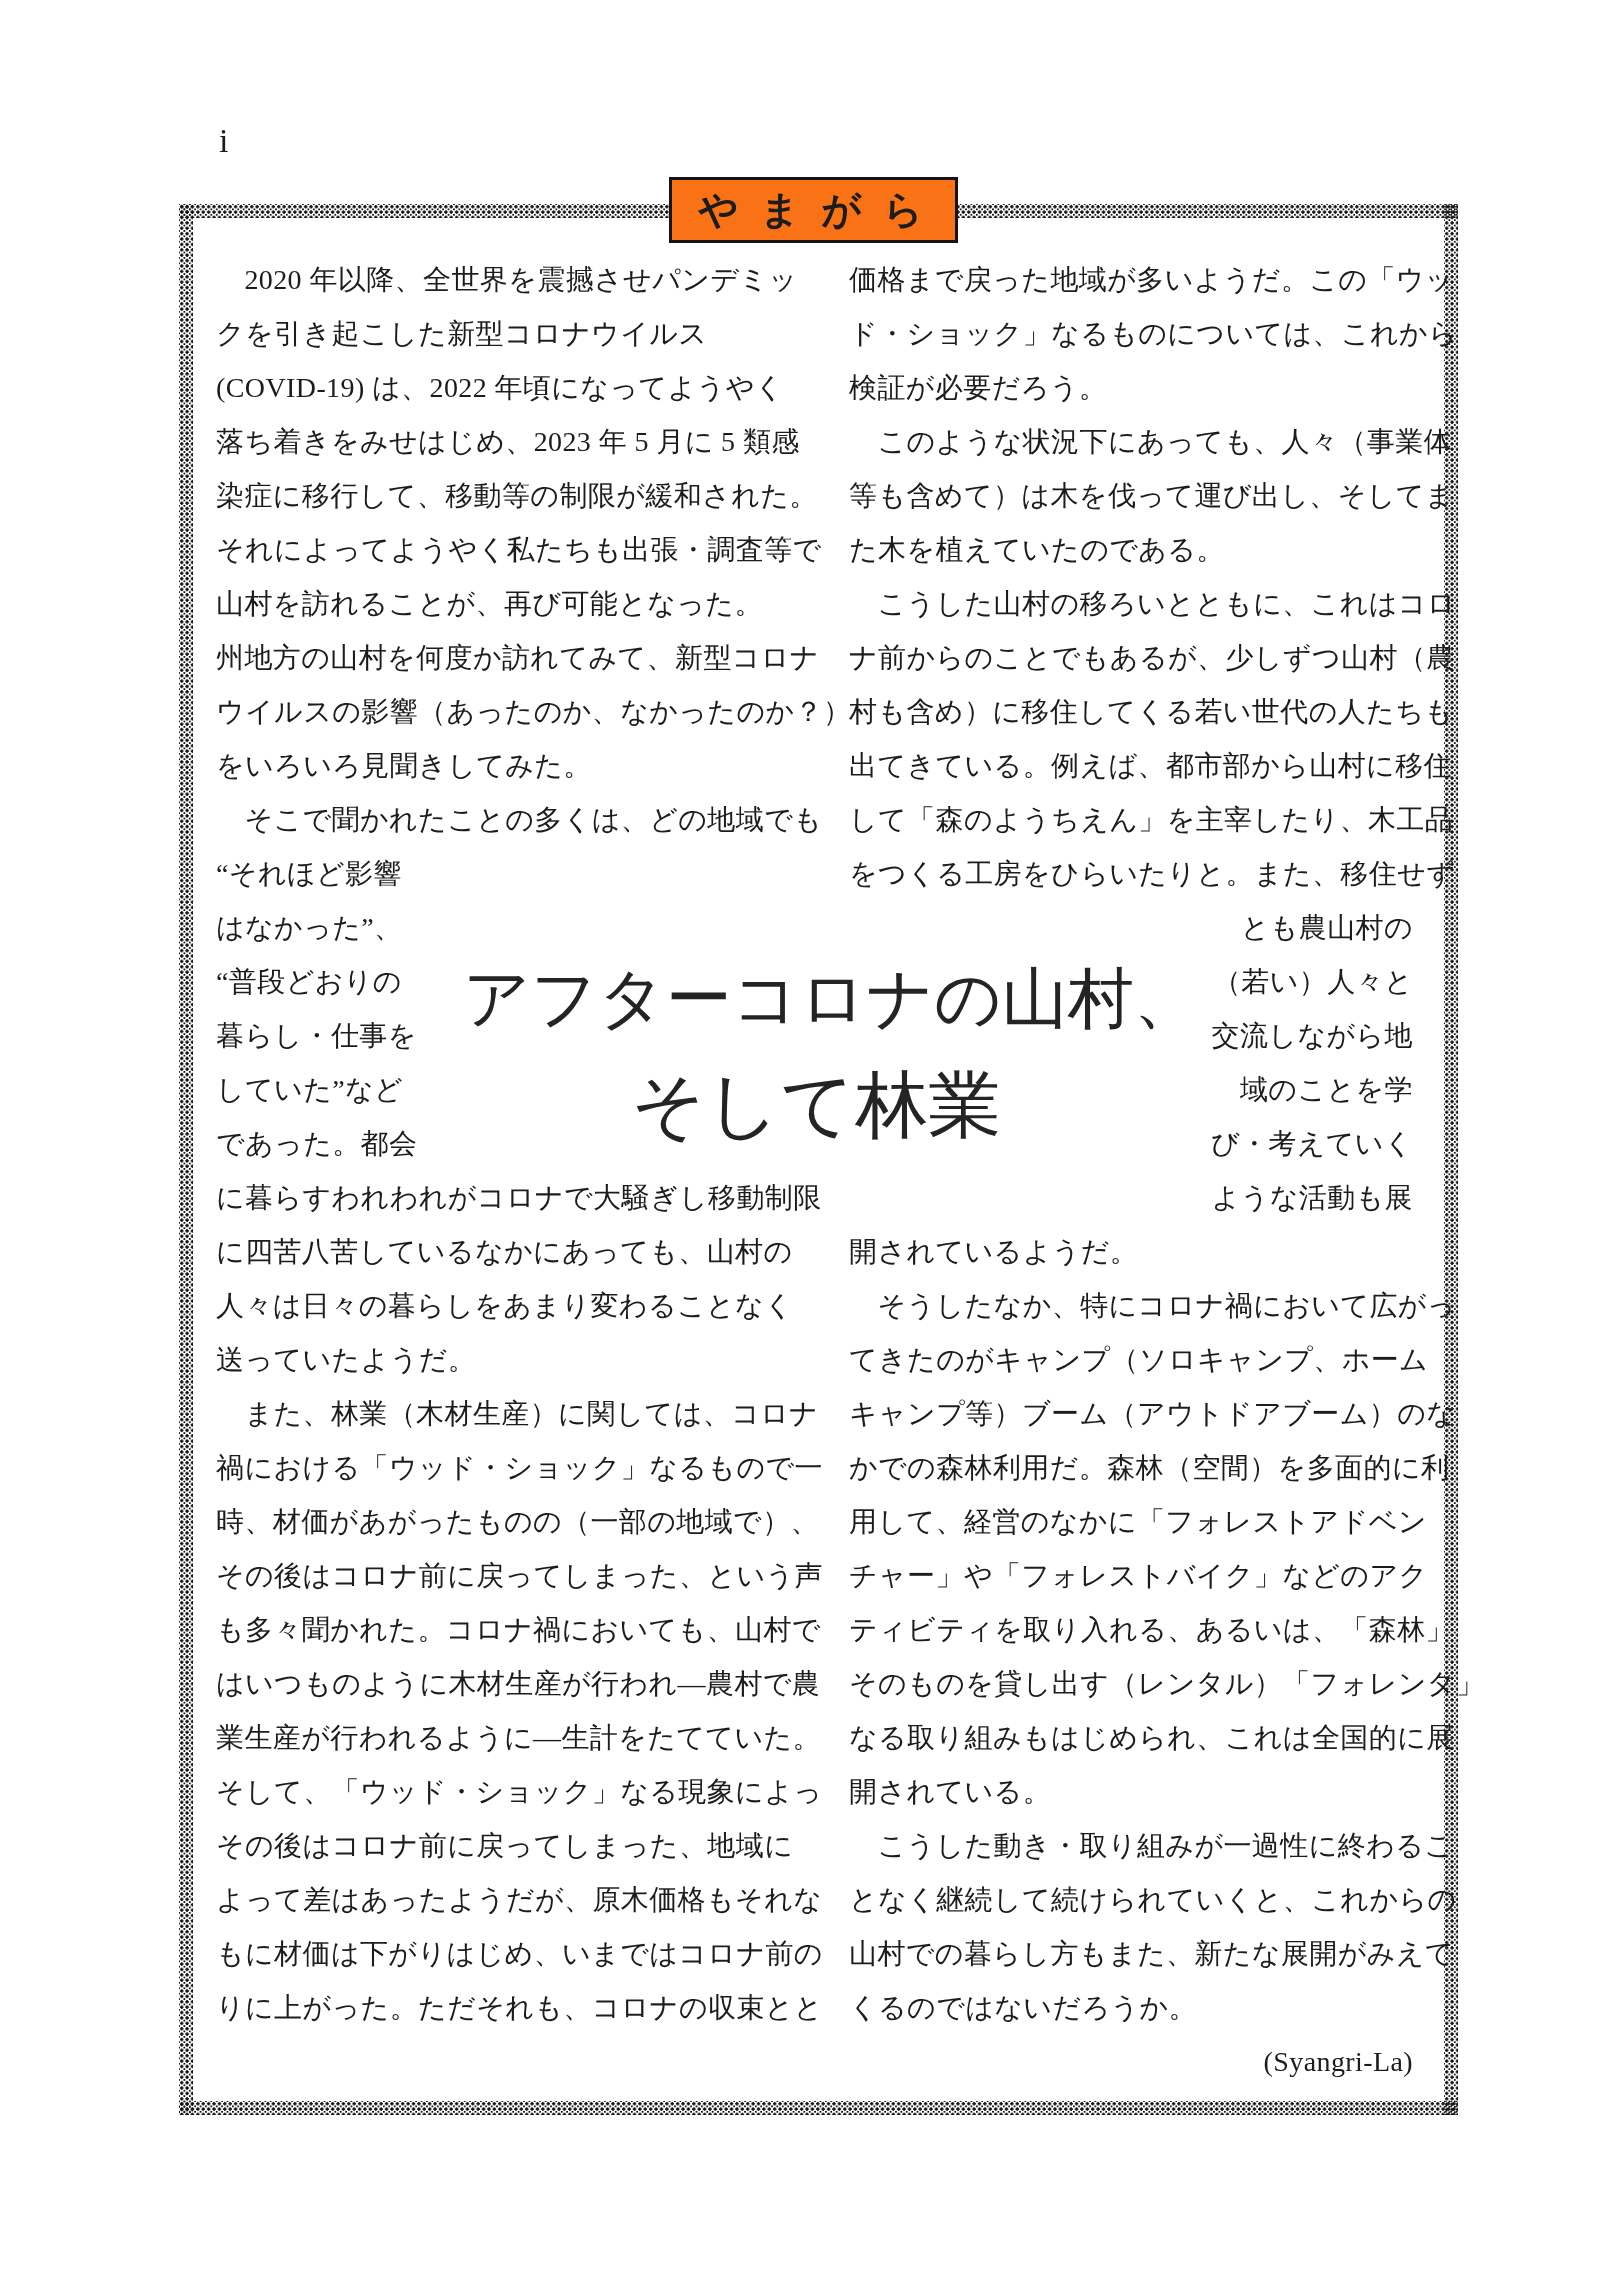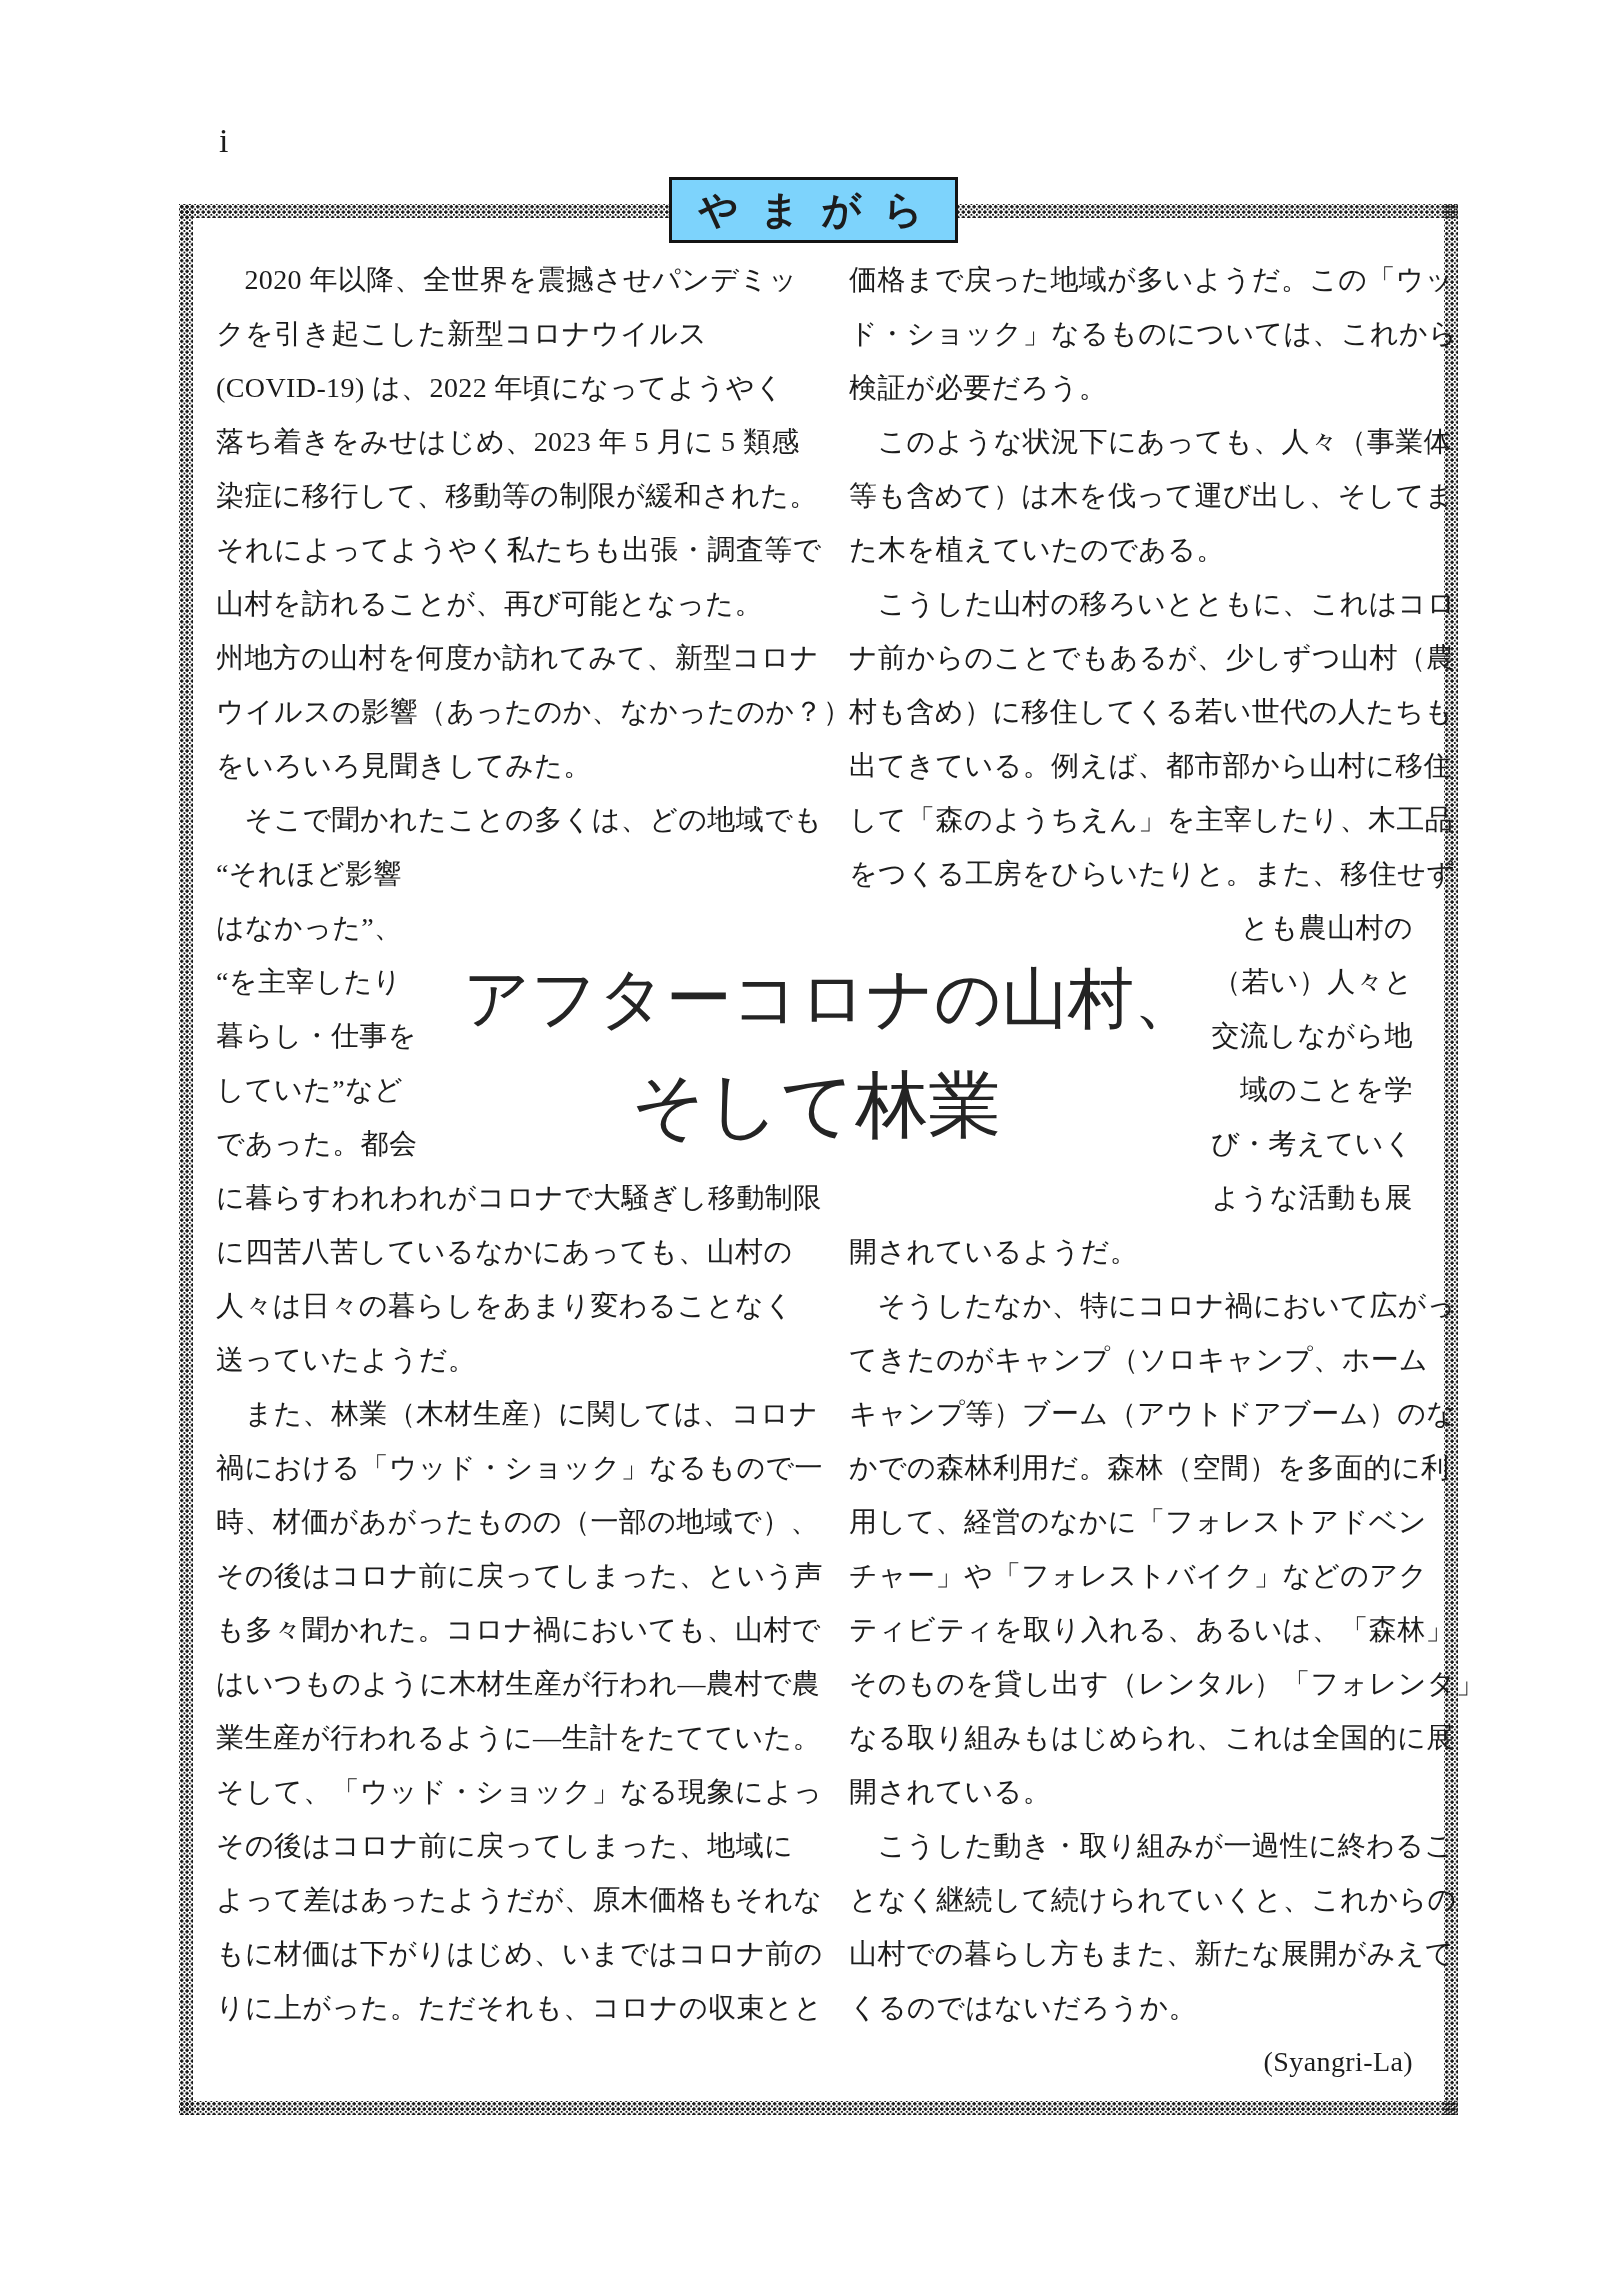--- a/index.html
+++ b/index.html
@@ -25,21 +25,21 @@
   .band-left   { left:179px; top:204px;  width:14.3px;   height:1911px; }
   .band-right  { left:1444px; top:204px; width:14.3px;   height:1911px; }
 
   .page-num {
     position:absolute; left:219px; top:124px;
     font-size:34px; line-height:1;
   }
   .masthead {
     position:absolute; left:669px; top:177px;
     width:289px; height:66px; box-sizing:border-box;
-    background:#7dd3fc; border:3.6px solid #141414;
+    background:#f97316; border:3.6px solid #141414;
     display:flex; align-items:center; justify-content:center;
     font-family:"Liberation Sans","DejaVu Sans",sans-serif;
     font-size:39px; font-weight:600; letter-spacing:5.4px;
     z-index:6; white-space:nowrap;
   }
   .column { position:absolute; top:253px; z-index:2; }
   .col-left  { left:216px; width:577px; }
   .col-right { left:849px; width:564px; }
   .tline {
     height:54px; line-height:54px;
@@ -80,21 +80,21 @@
     <div class="tline">落ち着きをみせはじめ、2023 年 5 月に 5 類感</div>
     <div class="tline">染症に移行して、移動等の制限が緩和された。</div>
     <div class="tline">それによってようやく私たちも出張・調査等で</div>
     <div class="tline">山村を訪れることが、再び可能となった。</div>
     <div class="tline">州地方の山村を何度か訪れてみて、新型コロナ</div>
     <div class="tline">ウイルスの影響（あったのか、なかったのか？）</div>
     <div class="tline">をいろいろ見聞きしてみた。</div>
     <div class="tline">　そこで聞かれたことの多くは、どの地域でも</div>
     <div class="tline">“それほど影響</div>
     <div class="tline">はなかった”、</div>
-    <div class="tline">“を主宰したり</div>
+    <div class="tline">“普段どおりの</div>
     <div class="tline">暮らし・仕事を</div>
     <div class="tline">していた”など</div>
     <div class="tline">であった。都会</div>
     <div class="tline">に暮らすわれわれがコロナで大騒ぎし移動制限</div>
     <div class="tline">に四苦八苦しているなかにあっても、山村の</div>
     <div class="tline">人々は日々の暮らしをあまり変わることなく</div>
     <div class="tline">送っていたようだ。</div>
     <div class="tline">　また、林業（木材生産）に関しては、コロナ</div>
     <div class="tline">禍における「ウッド・ショック」なるもので一</div>
     <div class="tline">時、材価があがったものの（一部の地域で）、</div>

